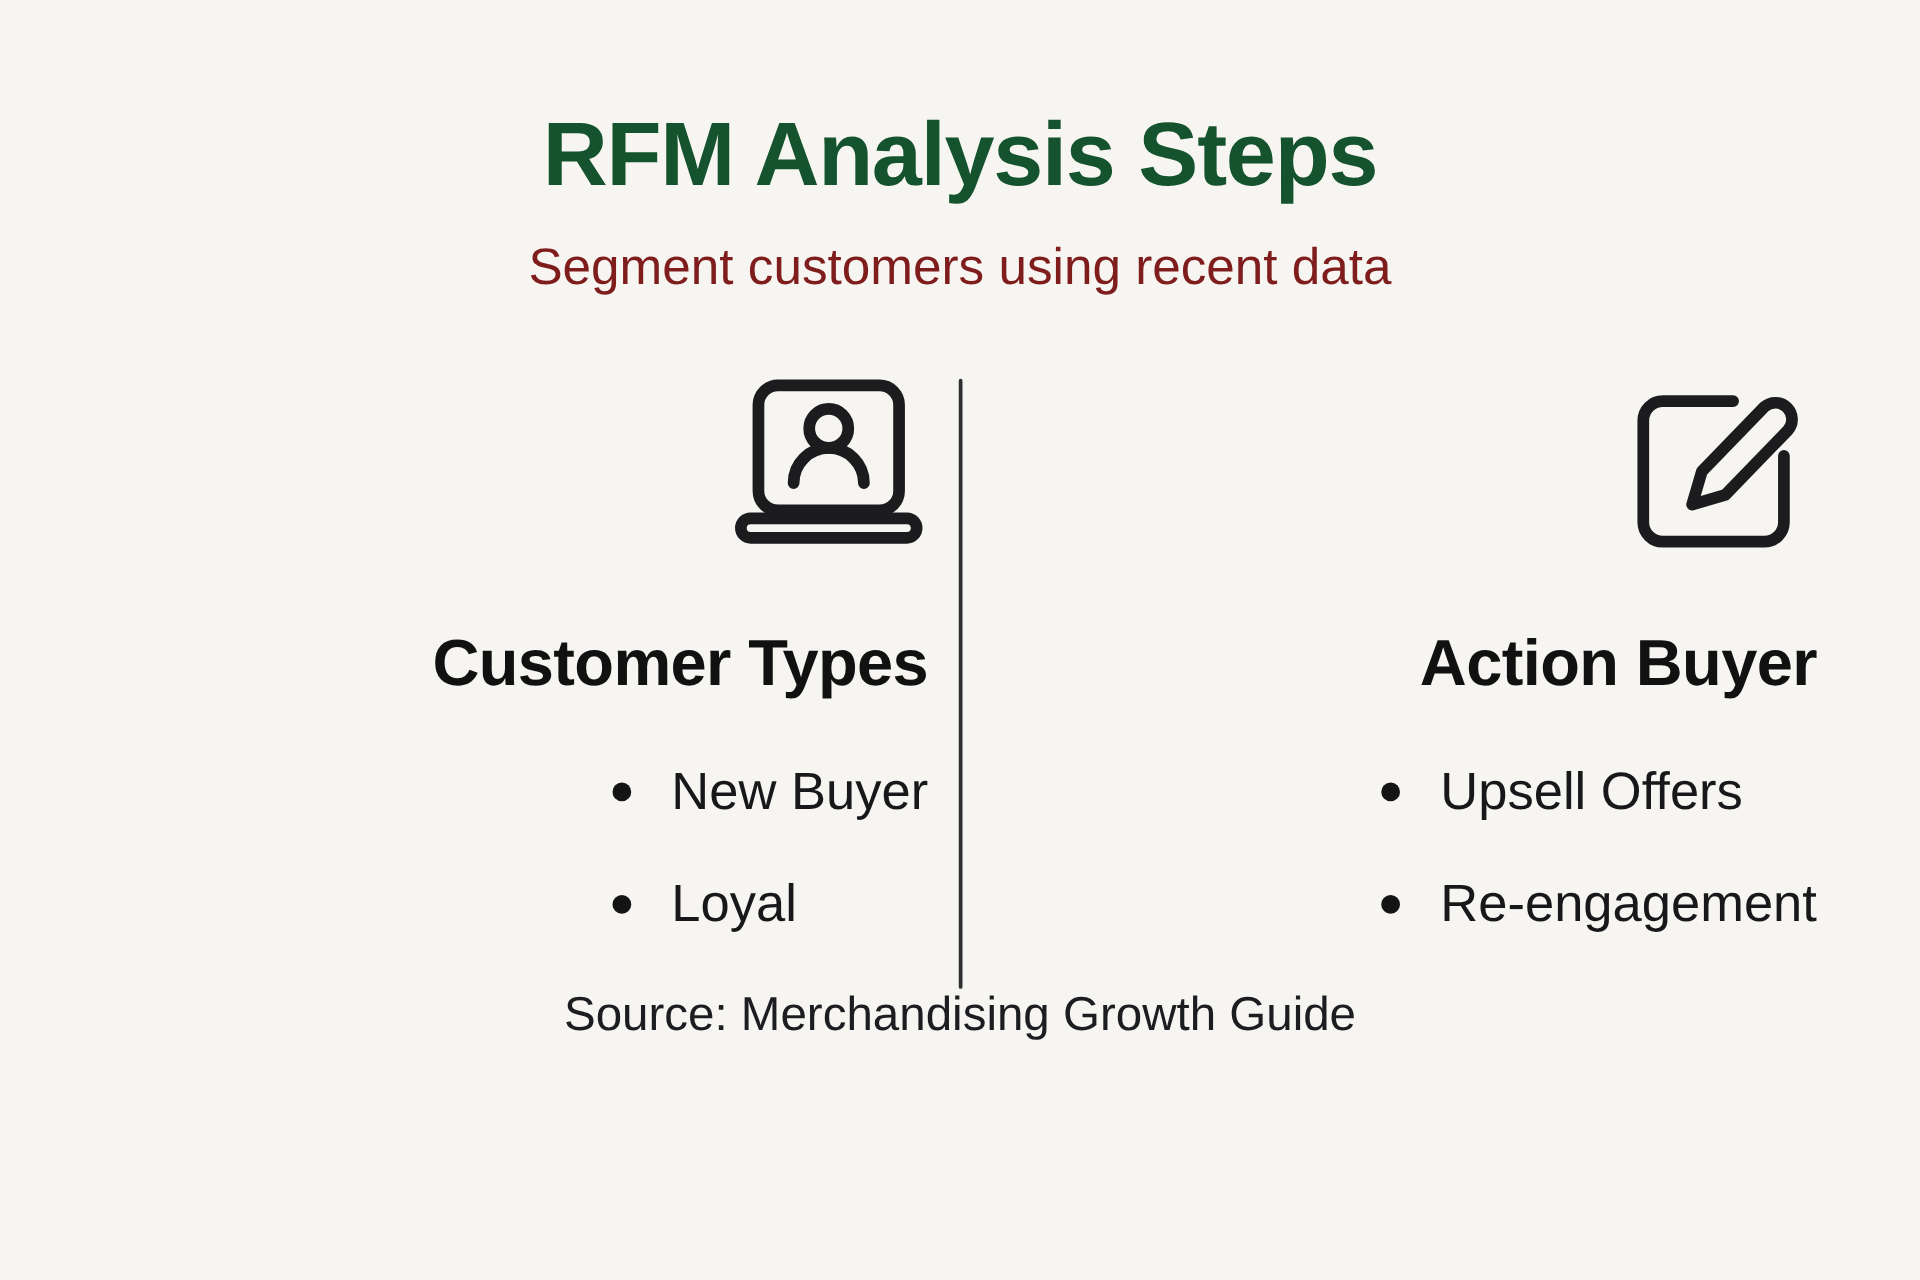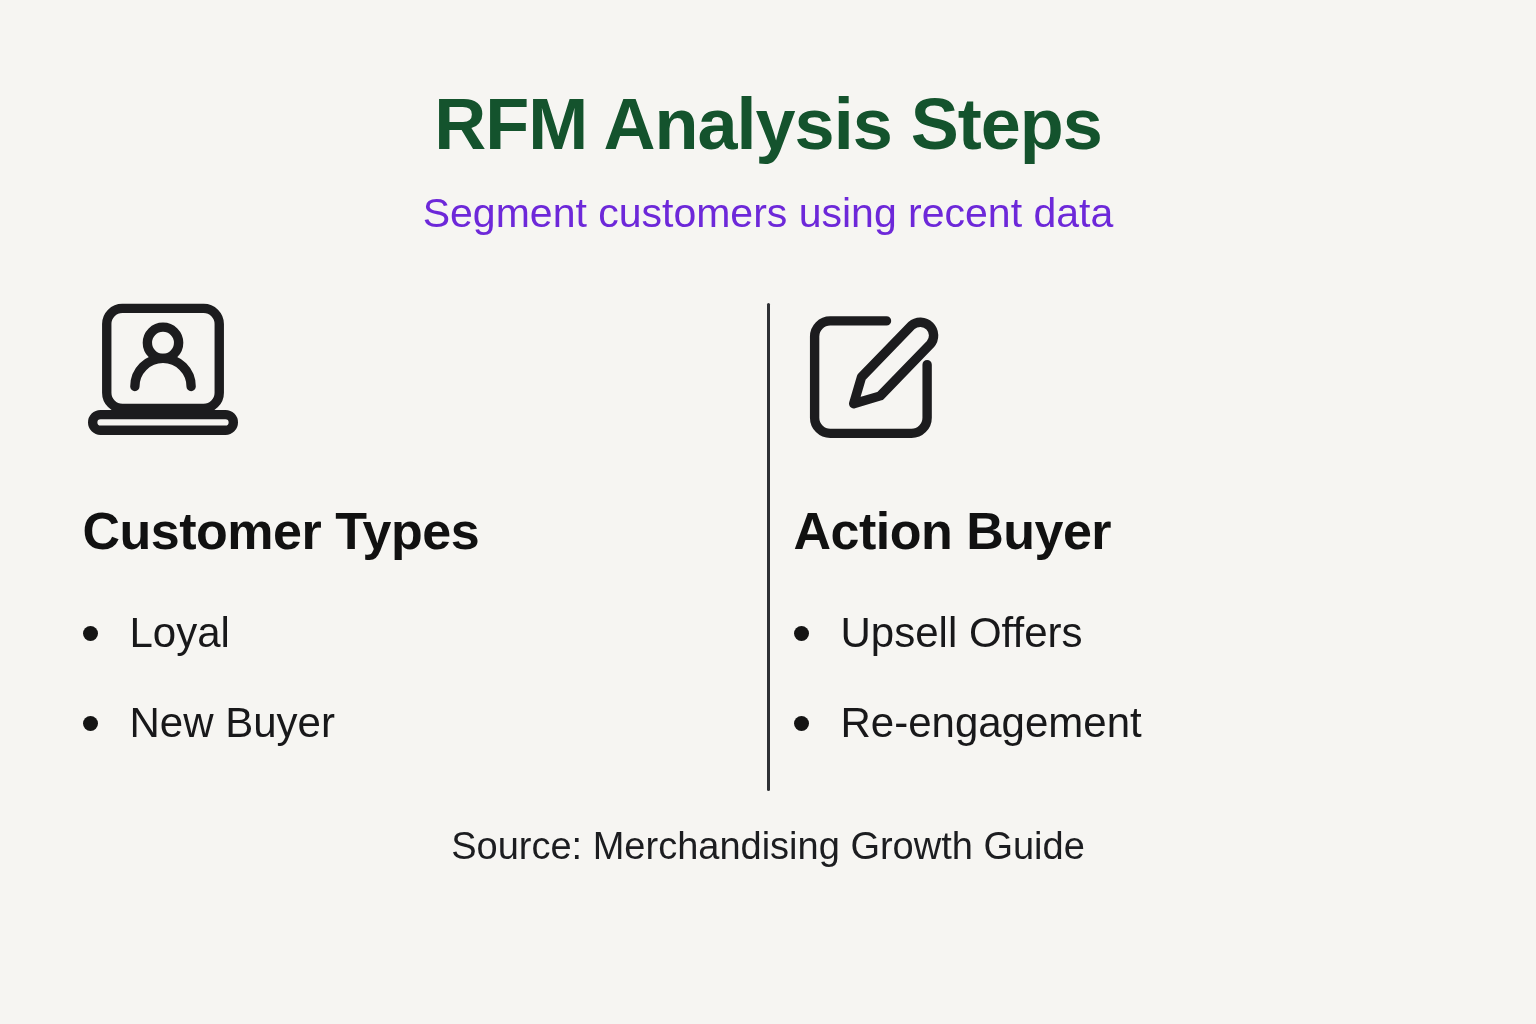--- a/index.html
+++ b/index.html
@@ -25,38 +25,38 @@
     font-weight: 700;
     letter-spacing: -1px;
     color: #14532d;
     line-height: 1;
   }
 
   .page-subtitle {
     margin-top: 30px;
     font-size: 41px;
     font-weight: 400;
-    color: #6d28d9;
+    color: #7f1d1d;
   }
 
   .columns {
     margin-top: 62px;
     width: 1420px;
     display: flex;
     flex-direction: row;
     justify-content: center;
     align-items: stretch;
     flex: 0 0 auto;
   }
 
   .column {
     width: 660px;
     display: flex;
     flex-direction: column;
-    align-items: flex-start;
+    align-items: flex-end;
   }
 
   .divider {
     width: 3px;
     background: #2e3034;
     border-radius: 2px;
     margin: 4px 24px 0 24px;
     height: 488px;
     align-self: flex-start;
   }
@@ -100,21 +100,20 @@
     display: inline-block;
     width: 15px;
     height: 15px;
     border-radius: 50%;
     background: #141414;
     margin-right: 32px;
     flex: 0 0 auto;
   }
 
   .page-footer {
-    margin-top: 34px;
     font-size: 38px;
     font-weight: 400;
     color: #1c1d20;
   }
 
   .stroke-icon {
     fill: none;
     stroke: #1c1c1e;
     stroke-width: 6;
     stroke-linecap: round;
@@ -135,25 +134,25 @@
         <rect class="stroke-icon" x="14" y="6" width="72" height="64" rx="10"></rect>
         <rect class="stroke-icon" x="5" y="74" width="90" height="10" rx="5"></rect>
         <circle class="stroke-icon" cx="50" cy="28" r="10"></circle>
         <path class="stroke-icon" d="M 32 56 a 18 18 0 0 1 36 0"></path>
       </svg>
     </div>
     <div class="col-heading">Customer Types</div>
     <ul class="col-list">
       <li>
         <span class="bullet-dot"></span>
-        <span>Loyal</span>
+        <span>New Buyer</span>
       </li>
       <li>
         <span class="bullet-dot"></span>
-        <span>New Buyer</span>
+        <span>Loyal</span>
       </li>
     </ul>
   </div>
 
   <div class="divider"></div>
 
   <div class="column">
     <div class="icon-wrap">
       <svg viewBox="0 0 100 96" aria-hidden="true">
         <path class="stroke-icon" d="M 58 14 H 22 a 10 10 0 0 0 -10 10 v 52 a 10 10 0 0 0 10 10 h 52 a 10 10 0 0 0 10 -10 V 42"></path>

